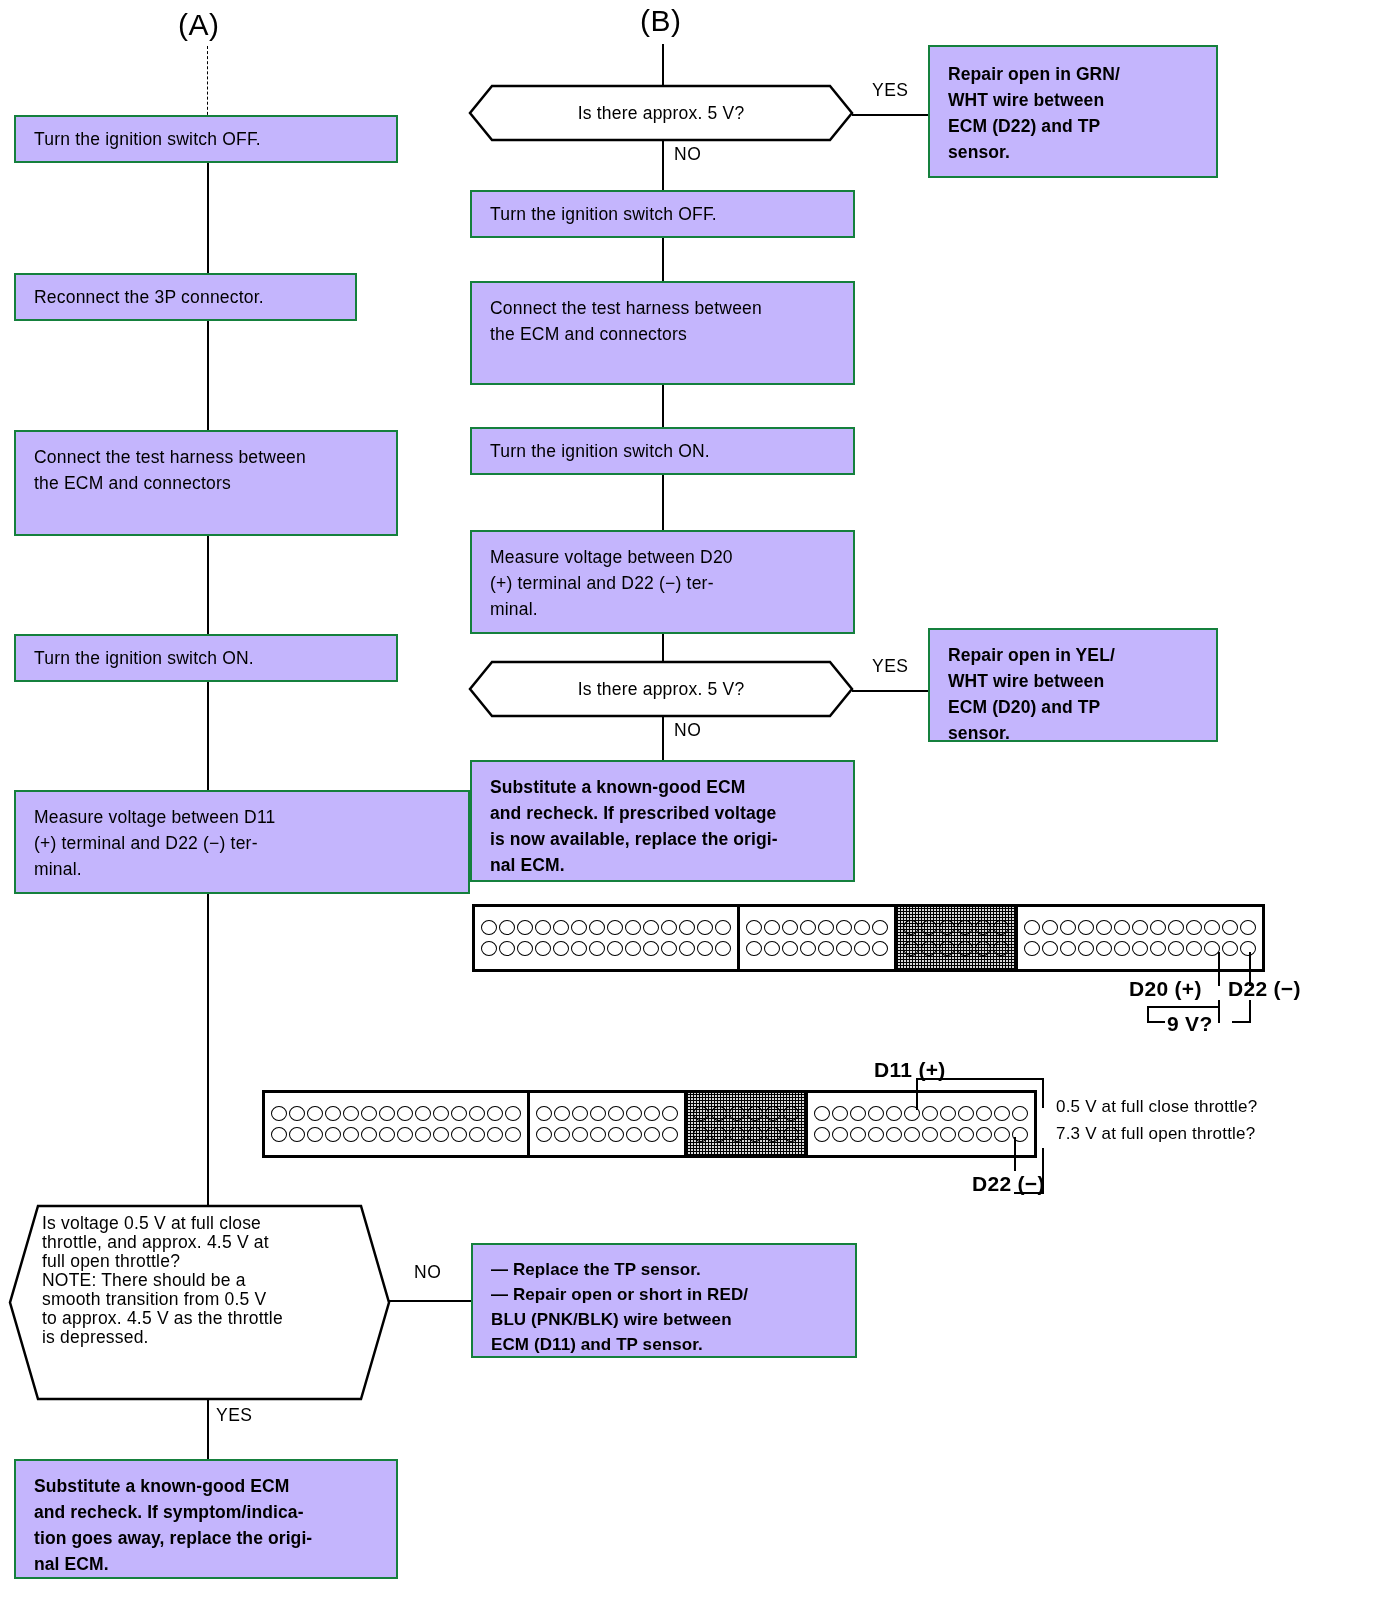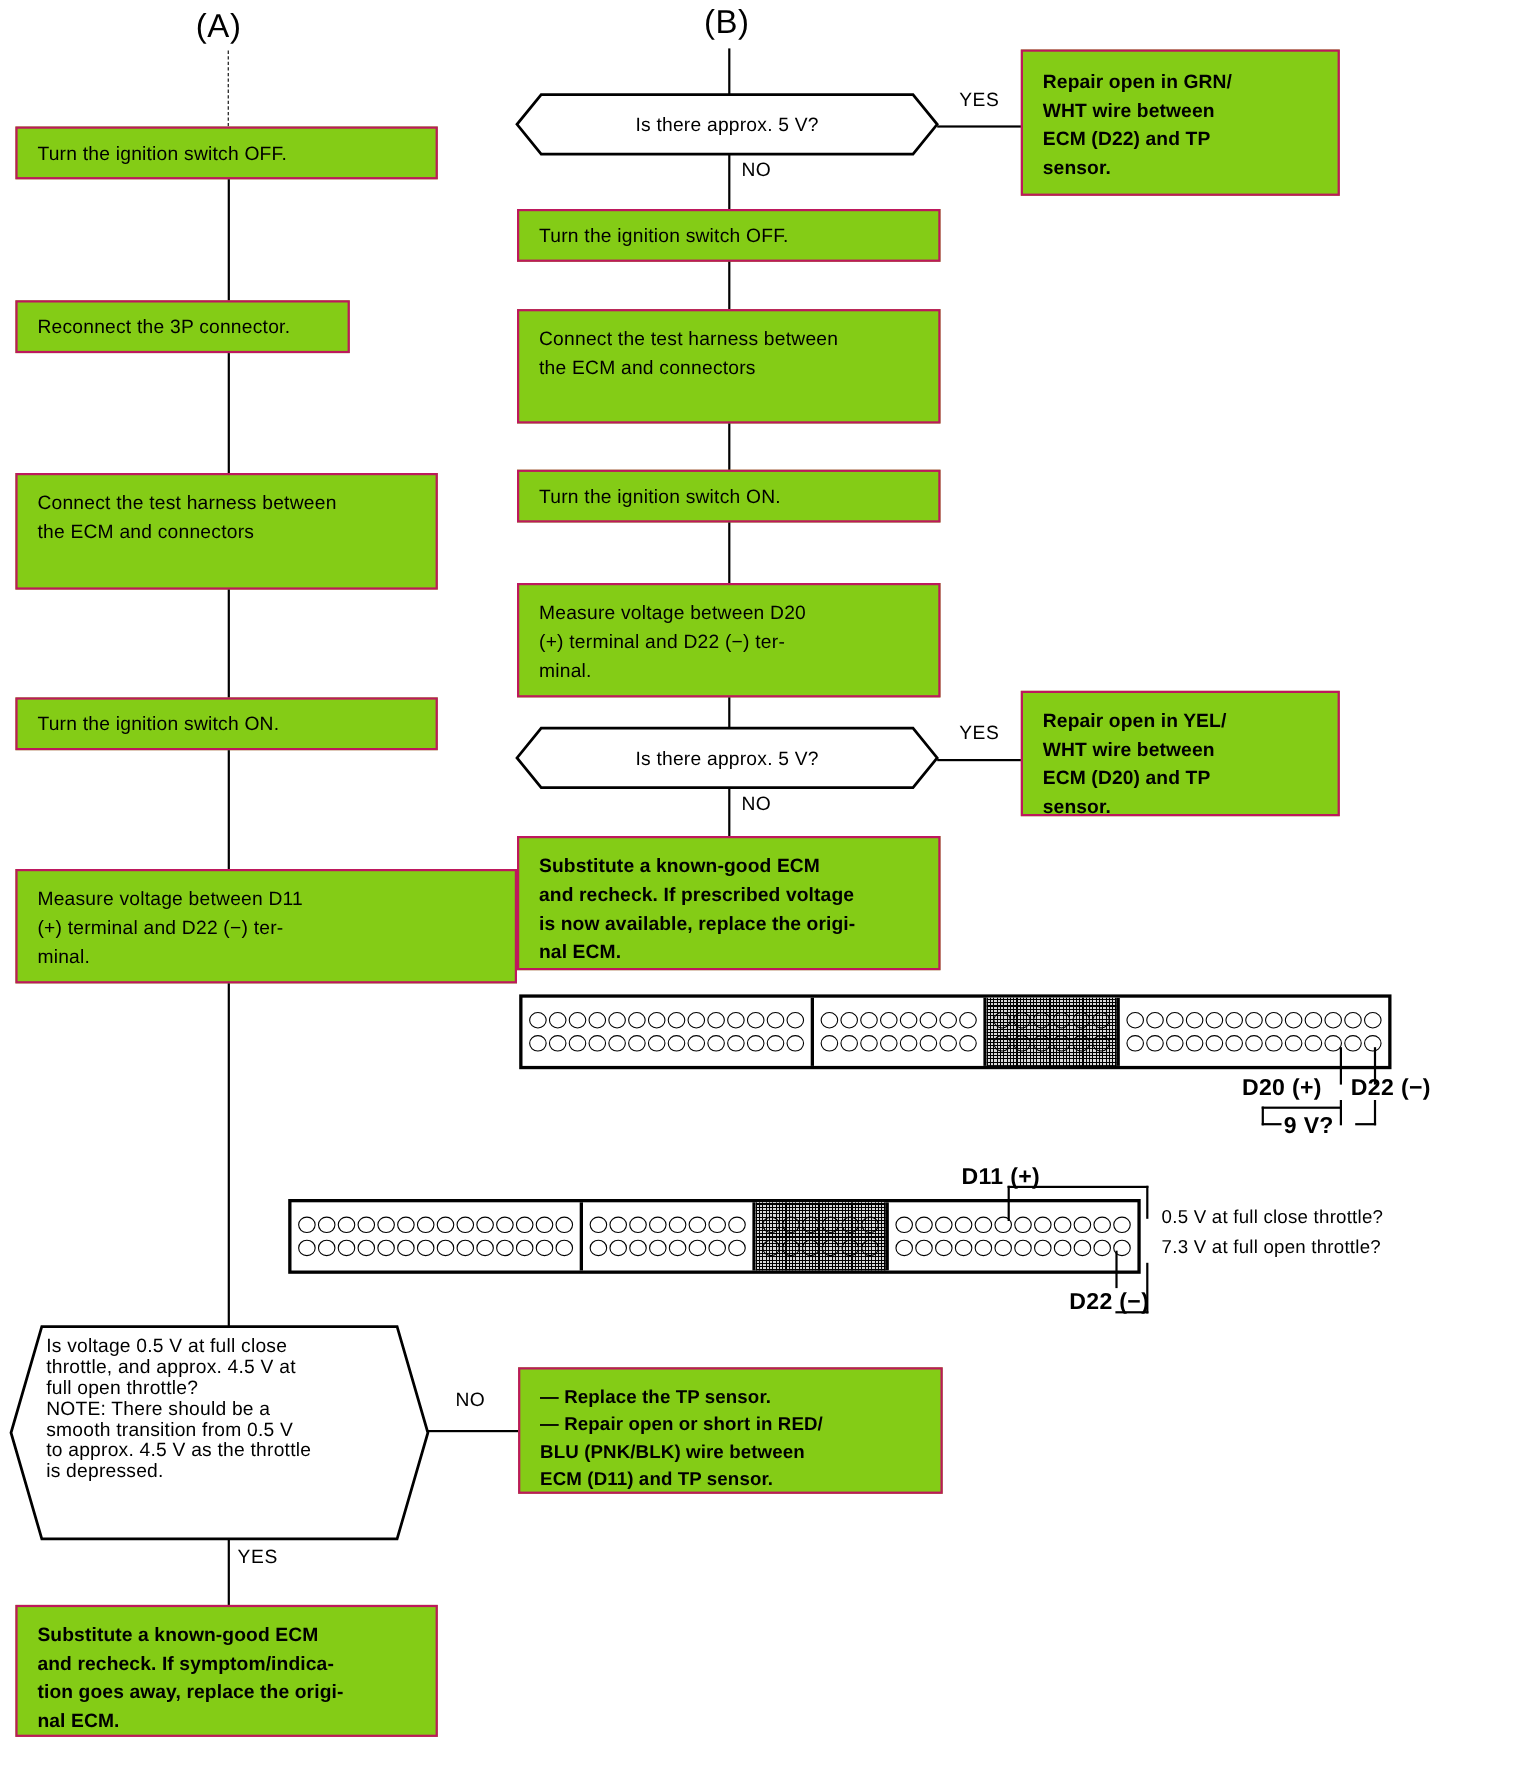--- a/index.html
+++ b/index.html
@@ -5,21 +5,21 @@
   html,body{margin:0;padding:0;background:#fff;}
   body{width:1376px;height:1618px;position:relative;
        font-family:"Liberation Sans","DejaVu Sans",sans-serif;color:#000;
        -webkit-font-smoothing:none;}
   .canvas{position:absolute;inset:0;}
   
   .abs{position:absolute;box-sizing:border-box;}
   
   .colhdr{font-size:30px;font-weight:400;letter-spacing:.5px;}
   
-  .pbox{border:2px solid #be185d;background:#84cc16;display:flex;align-items:flex-start;}
+  .pbox{border:2px solid #15803d;background:#c4b5fd;display:flex;align-items:flex-start;}
   .pbox .txt{padding:12px 0 0 18px;font-size:17.5px;line-height:26px;letter-spacing:.2px;white-space:pre-line;}
   .pbox.vcenter{align-items:center;}
   .pbox.vcenter .txt{padding-top:0;}
   
   .pbox.bold .txt{font-weight:bold;letter-spacing:.1px;}
   
   .hex{position:absolute;}
   .hex .shape{position:absolute;inset:0;}
   .hex .label{position:absolute;inset:0;display:flex;align-items:center;justify-content:center;
               font-size:17.5px;letter-spacing:.2px;}
@@ -58,21 +58,21 @@
   <div class="vline dash" style="left:207px;top:46px;height:79px;"></div>
 
   <div class="abs colhdr" style="left:640px;top:4px;">(B)</div>
   <div class="vline" style="left:662px;top:44px;height:42px;"></div>
 
   <div class="abs pbox vcenter" style="left:14px;top:115px;width:384px;height:48px;">
     <div class="txt">Turn the ignition switch OFF.</div>
   </div>
   <div class="vline thin" style="left:207px;top:163px;height:111px;"></div>
 
-  <div class="abs pbox vcenter" style="left:14px;top:273px;width:304px;height:48px;">
+  <div class="abs pbox vcenter" style="left:14px;top:273px;width:343px;height:48px;">
     <div class="txt">Reconnect the 3P connector.</div>
   </div>
   <div class="vline thin" style="left:207px;top:321px;height:110px;"></div>
 
   <div class="abs pbox" style="left:14px;top:430px;width:384px;height:106px;">
     <div class="txt">Connect the test harness between
 the  ECM  and  connectors</div>
   </div>
   <div class="vline thin" style="left:207px;top:536px;height:100px;"></div>
 

